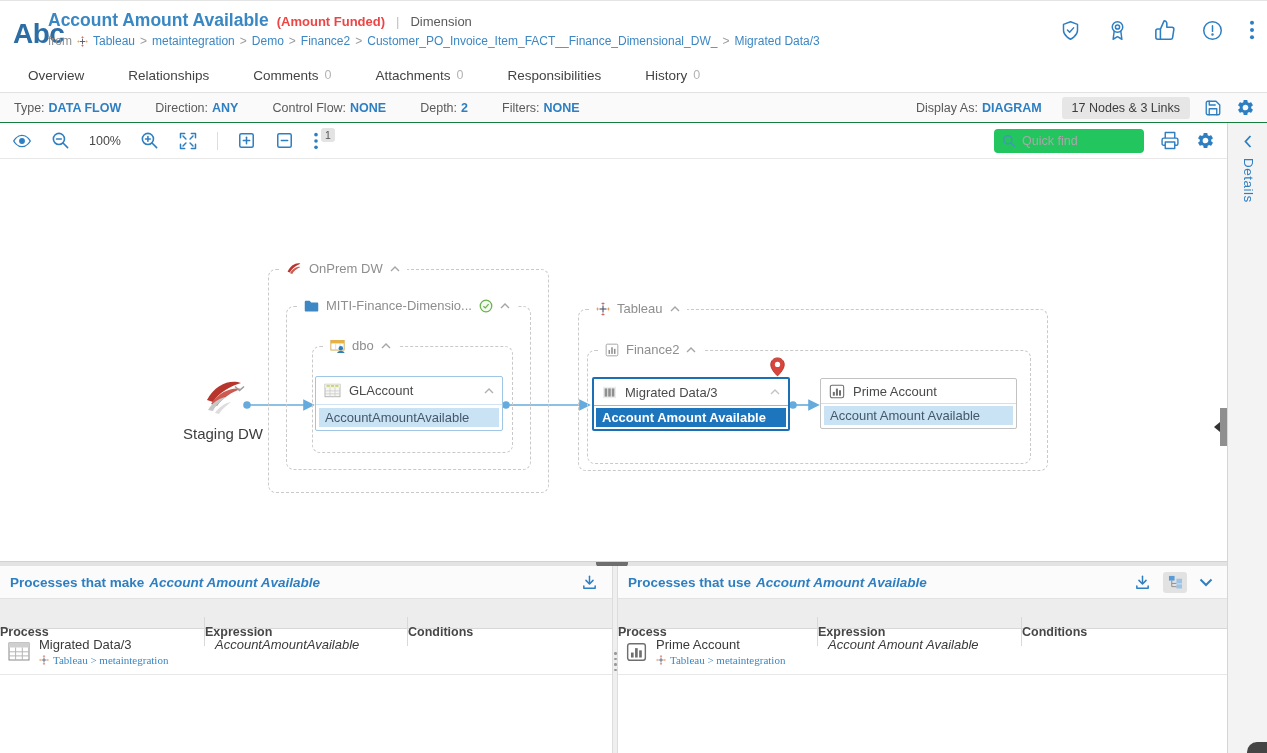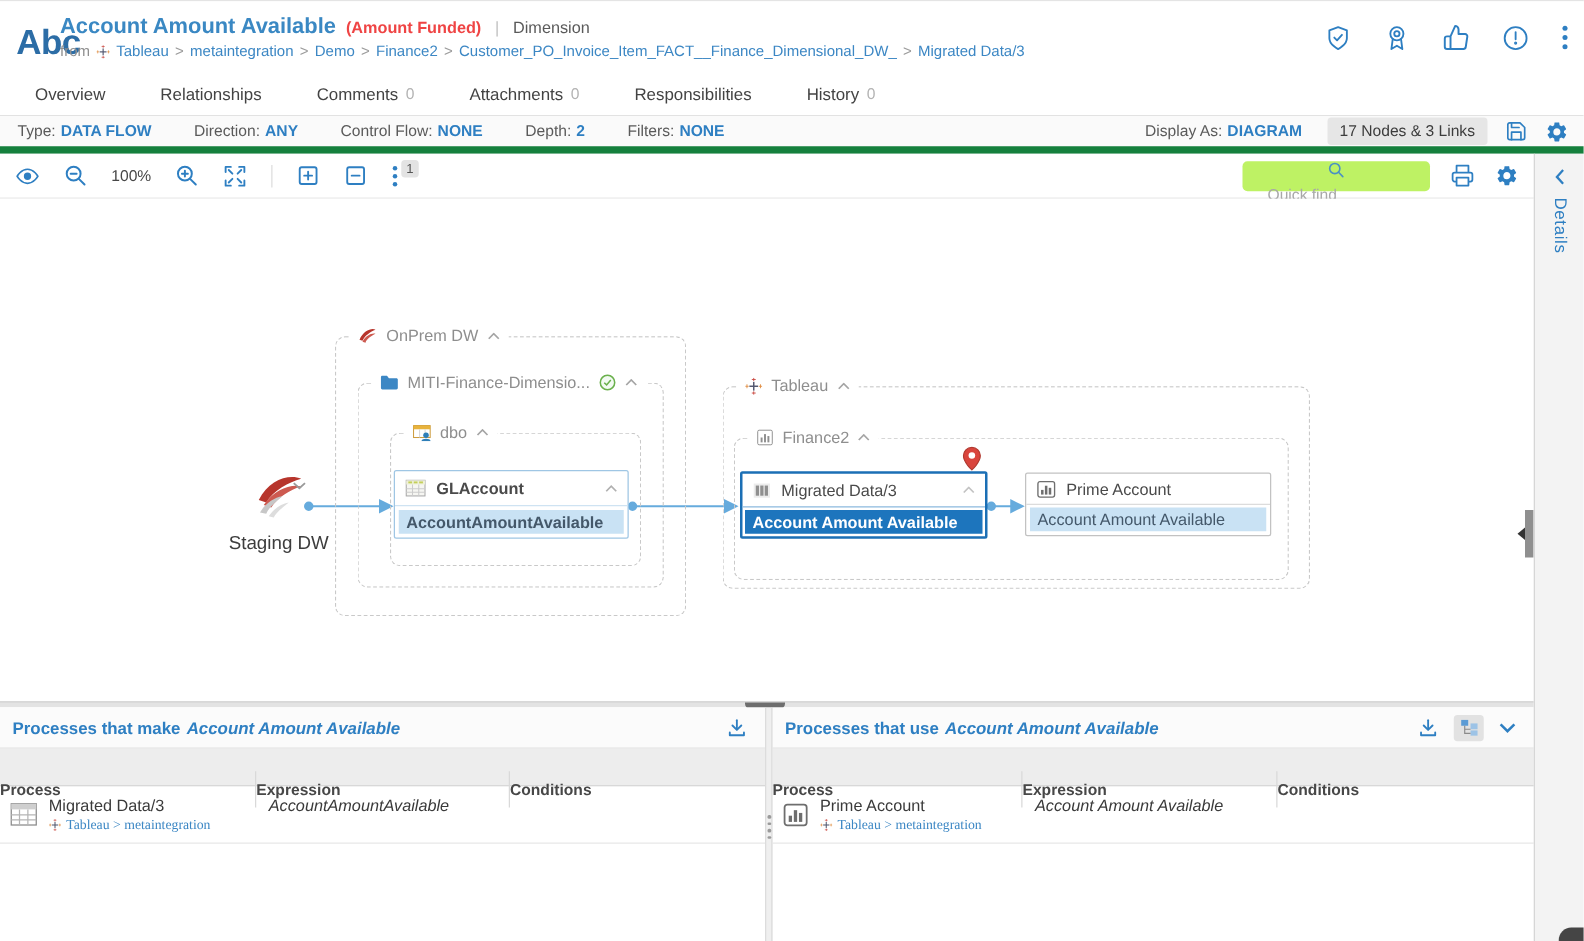--- a/index.html
+++ b/index.html
@@ -27,21 +27,21 @@
   .hdr-icons .icon-btn { cursor:pointer; }
 
   
   .tabbar { position:absolute; left:0; top:57px; width:1267px; height:35px; background:#fff; border-bottom:1px solid #e2e2e2; display:flex; align-items:stretch; padding-left:6px; }
   .tab { display:flex; align-items:center; gap:6px; padding:0 22px; font-size:13.5px; color:#434343; cursor:pointer; position:relative; }
   .tab .cnt { color:#b3b3b3; font-size:12.5px; }
   .tab.active { background:#e2f1fb; color:#2e86c8; font-weight:bold; }
   .tab.active::after { content:""; position:absolute; left:0; right:0; bottom:0; height:3px; background:#54a6dc; }
 
   
-  .filterbar { position:absolute; left:0; top:92px; width:1267px; height:30px; background:#fafafa; border-bottom:6px solid #15803d; display:flex; align-items:center; padding:0 12px 0 14px; font-size:12.5px; }
+  .filterbar { position:absolute; left:0; top:92px; width:1267px; height:30px; background:#fafafa; border-bottom:1px solid #15803d; display:flex; align-items:center; padding:0 12px 0 14px; font-size:12.5px; }
   .fitem { margin-right:34px; white-space:nowrap; cursor:pointer; }
   .flabel { color:#5a5a5a; }
   .fvalue { color:#2e7fc2; font-weight:bold; margin-left:4px; }
   .fb-right { margin-left:auto; display:flex; align-items:center; gap:14px; }
   .nodes-badge { background:#e6e6e6; border-radius:3px; padding:4px 10px; color:#3c3c3c; font-size:12.5px; white-space:nowrap; }
 
   
   .main-left { position:absolute; left:0; top:122px; width:1227px; height:631px; }
   .details-strip { position:absolute; left:1227px; top:122px; width:40px; height:631px; background:#f3f3f3; border-left:1px solid #d6d6d6; cursor:pointer; }
   .details-strip .chev { margin:12px auto 10px; width:8px; }
@@ -49,32 +49,32 @@
   .corner-grip { position:absolute; right:0; bottom:0; width:20px; height:12px; background:#454545; border-top-left-radius:10px; }
 
   
   .dtoolbar { position:absolute; left:0; top:0; width:1227px; height:36px; background:#fff; border-bottom:1px solid #e8e8e8; display:flex; align-items:center; padding:0 12px; }
   .dtoolbar .tbi { margin-right:19px; cursor:pointer; display:flex; align-items:center; }
   .zoom-pct { color:#474747; font-size:12.5px; margin-right:19px; }
   .tb-sep { width:1px; height:18px; background:#ddd; margin-right:19px; }
   .overflow-wrap { position:relative; display:flex; align-items:flex-start; cursor:pointer; }
   .overflow-badge { background:#e3e3e3; color:#555; font-size:10.5px; border-radius:3px; padding:1px 4px; margin-left:2px; margin-top:-3px; }
   .tb-right { margin-left:auto; display:flex; align-items:center; gap:16px; }
-  .quickfind { display:flex; align-items:center; gap:6px; background:#bef264; border-radius:4px; height:24px; width:150px; padding:0 8px;flex-direction:column; }
+  .quickfind { display:flex; align-items:center; gap:6px; background:#22c55e; border-radius:4px; height:24px; width:150px; padding:0 8px; }
   .quickfind input { border:none; outline:none; background:transparent; font-size:12.5px; color:#444; width:110px; font-family:"Liberation Sans",sans-serif; }
   .quickfind input::placeholder { color:#a8a8a8; }
 
   
   .canvas { position:absolute; left:0; top:36px; width:1227px; height:402px; background:#fff; overflow:hidden; }
   .dashed-box { position:absolute; border:1px dashed #c9c9c9; border-radius:8px; }
   .box-head { position:absolute; top:-9px; left:10px; background:#fff; padding:0 7px; display:flex; align-items:center; gap:7px; font-size:13px; color:#8e8e8e; white-space:nowrap; cursor:pointer; }
   .gnode { position:absolute; background:#fff; border-radius:2px; cursor:pointer; }
   .gnode .nhead { display:flex; align-items:center; gap:8px; padding:0 8px; font-size:13px; color:#4a4a4a; }
   .gnode .nrow { font-size:13px; color:#44586a; padding:2px 6px; }
-  .node-gl { border:1px solid #9fc6e4;font-weight:bold; }
+  .node-gl { border:1px solid #9fc6e4; }
   .node-gl .nhead { height:28px; border-bottom:1px solid #cfe3f2; }
   .node-gl .nrow { margin:3px; background:#c9e2f4; }
   .node-migrated { border:2px solid #1b6fb5; }
   .node-migrated .nhead { height:27px; border-bottom:1px solid #8cb9de; }
   .node-migrated .nrow { margin:2px; background:#1d75bd; color:#fff; font-weight:bold; }
   .node-prime { border:1px solid #c2c2c2; }
   .node-prime .nhead { height:25px; border-bottom:1px solid #dcdcdc; }
   .node-prime .nrow { margin:2px 3px 3px; background:#c9e2f4; }
   .chev-right { margin-left:auto; }
   .staging { position:absolute; left:168px; top:218px; width:110px; text-align:center; cursor:pointer; }

